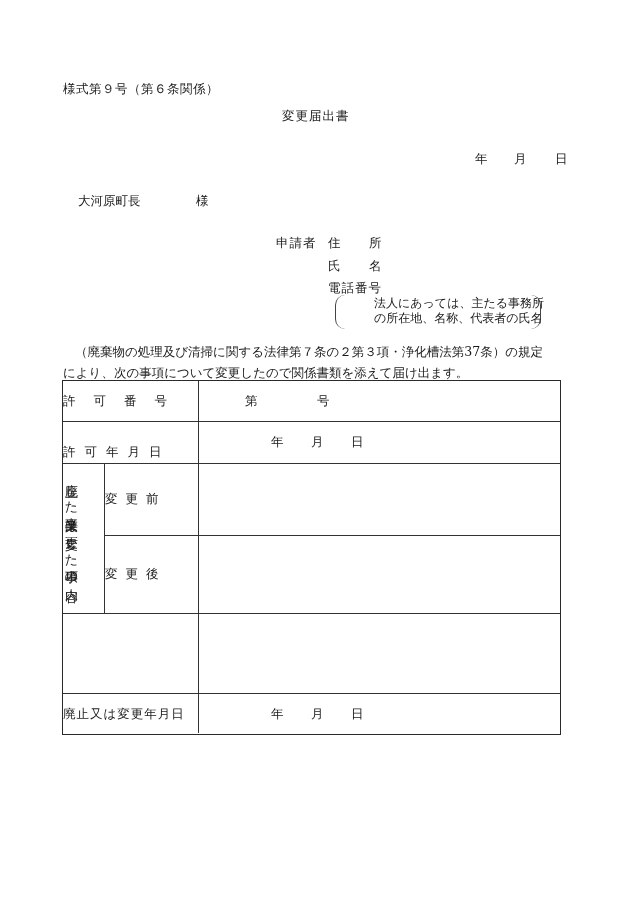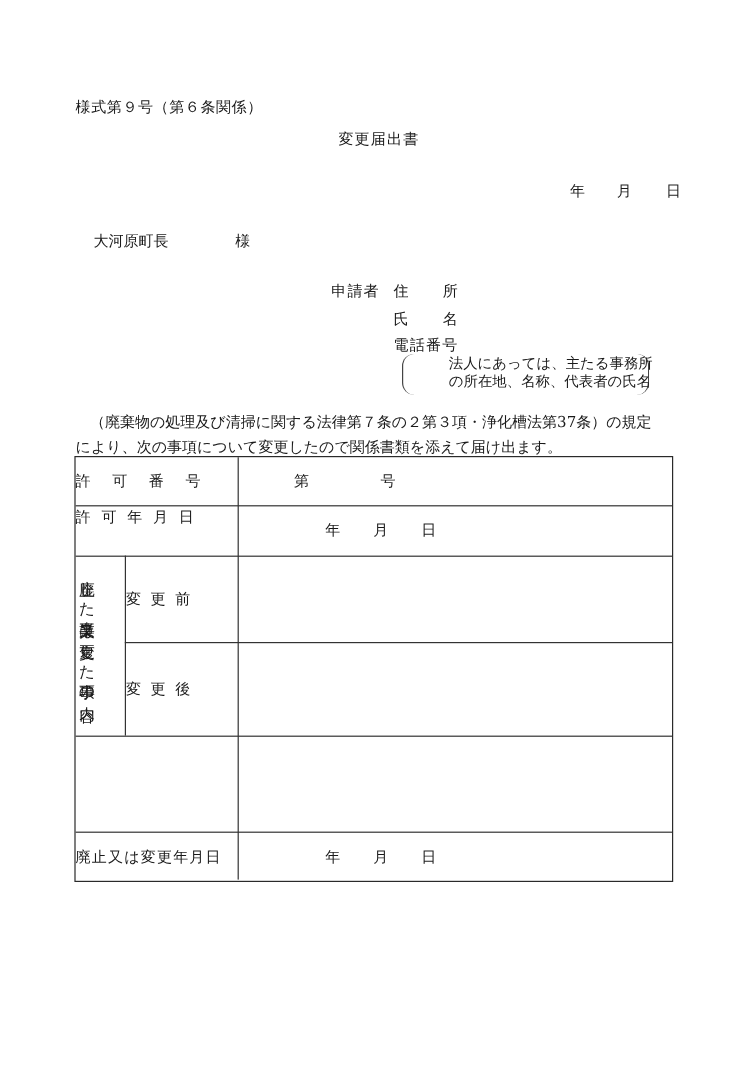--- a/index.html
+++ b/index.html
@@ -80,21 +80,21 @@
   <div class="vline" style="left:41px; top:82px; height:150px"></div>
 
   <div class="cell" style="left:0; top:0; width:135px; height:40px">
     <span class="spaced-wide">許可番号</span>
   </div>
   <div class="cell" style="left:136px; top:0; width:361px; height:40px; justify-content:flex-start">
     <span style="position:absolute; left:46px">第</span>
     <span style="position:absolute; left:118px">号</span>
   </div>
 
-  <div class="cell" style="left:0; top:30px; width:135px; height:41px">
+  <div class="cell" style="left:0; top:51px; width:135px; height:41px">
     <span class="spaced-sm">許可年月日</span>
   </div>
   <div class="cell" style="left:136px; top:41px; width:361px; height:41px">
     <span style="position:absolute; left:72px">年</span>
     <span style="position:absolute; left:112px">月</span>
     <span style="position:absolute; left:152px">日</span>
   </div>
 
   <div class="cell" style="left:0; top:83px; width:41px; height:149px">
     <span class="vert" style="height:130px">廃止した事業又は変更した事項の内容</span>

